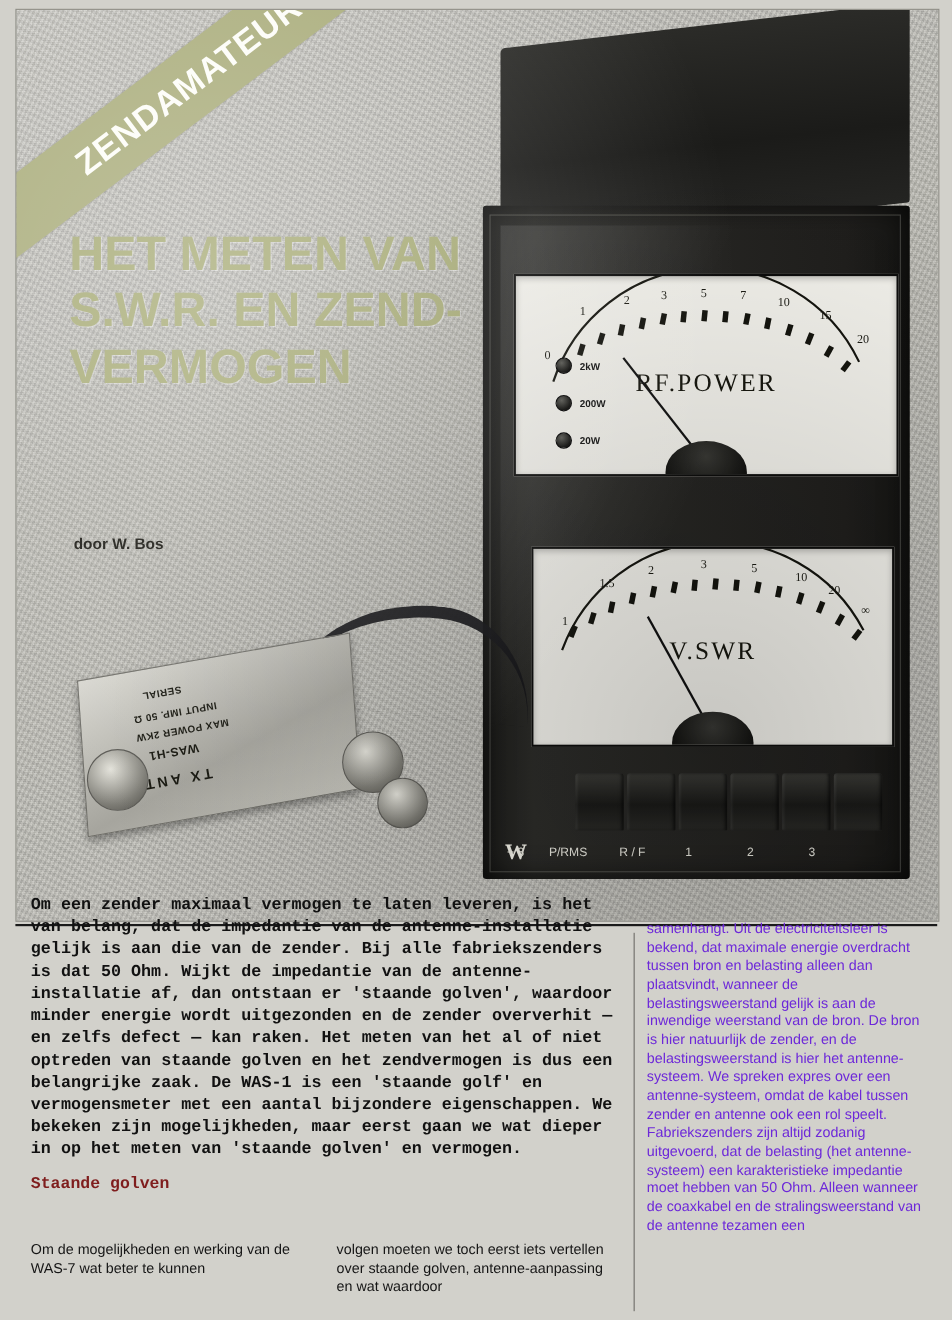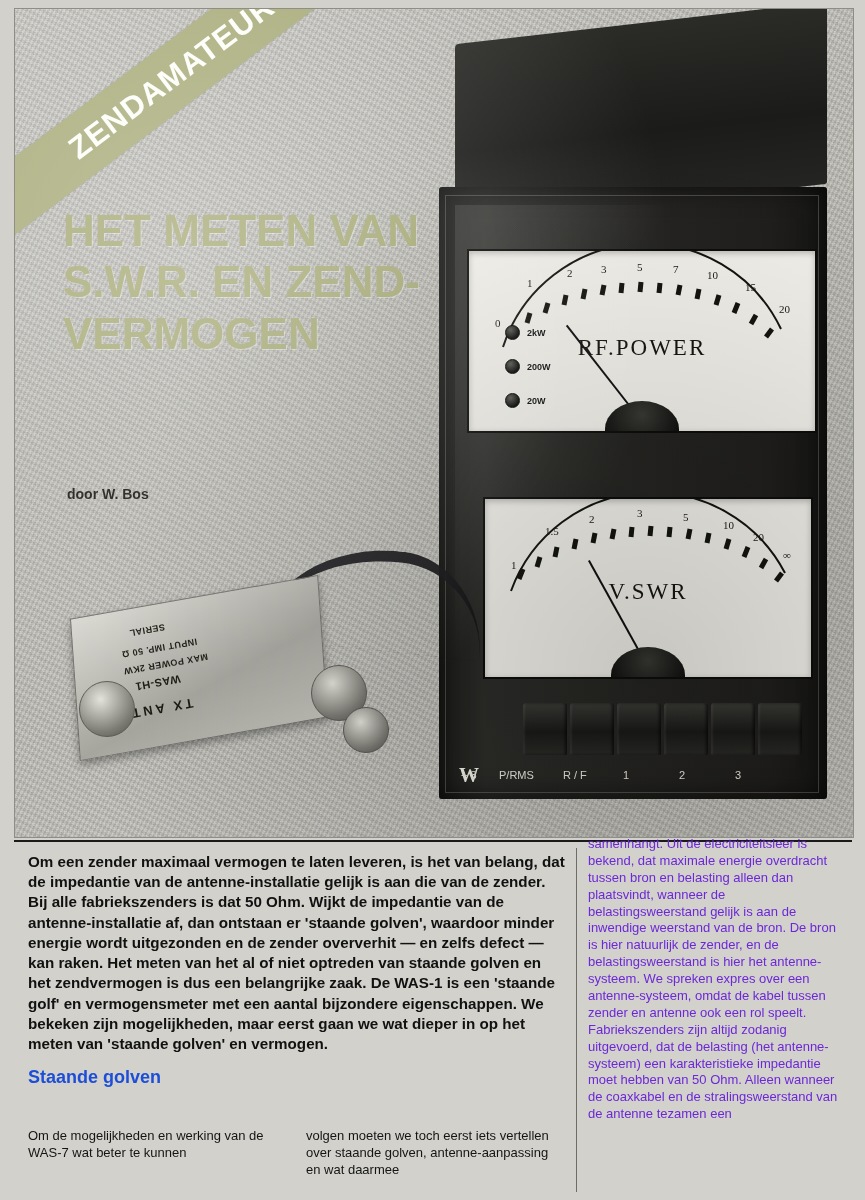--- a/index.html
+++ b/index.html
@@ -253,31 +253,32 @@
     width: 220px; height: 90px;
     border-top: 11px solid #17171a;
     border-radius: 60% 40% 0 0 / 100% 100% 0 0;
     transform: rotate(6deg);
     opacity: .95;
   }
 
   
   .intro {
     position: absolute;
-    left: 28px; top: 852px;
+    left: 28px; top: 812px;
     width: 540px;
     font-size: 15.2px;
     font-weight: bold;
     line-height: 1.33;
     color: #111;
+    font-family: Liberation Mono, monospace;
   }
   .subhead {
     font-weight: bold;
-    font-size: 18px;
-    color: #1d4ed8;
+    font-size: 15px;
+    color: #7f1d1d;
     margin-top: 12px;
   }
   .col-left-lower {
     position: absolute;
     left: 28px; top: 1128px;
     width: 262px;
     font-size: 13px;
     line-height: 1.30;
     color: #151515;
   }
@@ -462,20 +463,20 @@
   <div class="intro">
     <div>Om een zender maximaal vermogen te laten leveren, is het van belang, dat de impedantie van de antenne-installatie gelijk is aan die van de zender. Bij alle fabriekszenders is dat 50 Ohm. Wijkt de impedantie van de antenne-installatie af, dan ontstaan er 'staande golven', waardoor minder energie wordt uitgezonden en de zender oververhit — en zelfs defect — kan raken. Het meten van het al of niet optreden van staande golven en het zendvermogen is dus een belangrijke zaak. De WAS-1 is een 'staande golf' en vermogensmeter met een aantal bijzondere eigenschappen. We bekeken zijn mogelijkheden, maar eerst gaan we wat dieper in op het meten van 'staande golven' en vermogen.</div>
     <div class="subhead">Staande golven</div>
   </div>
 
   <div class="col-left-lower">
     <p>Om de mogelijkheden en werking van de WAS-7 wat beter te kunnen</p>
   </div>
 
   <div class="col-mid">
-    <p>volgen moeten we toch eerst iets vertellen over staande golven, antenne-aanpassing en wat daarmee</p>
+    <p>volgen moeten we toch eerst iets vertellen over staande golven, antenne-aanpassing en wat waardoor</p>
   </div>
 
   <div class="col-right">
     <p>samenhangt. Uit de electriciteitsleer is bekend, dat maximale energie overdracht tussen bron en belasting alleen dan plaatsvindt, wanneer de belastingsweerstand gelijk is aan de inwendige weerstand van de bron. De bron is hier natuurlijk de zender, en de belastingsweerstand is hier het antenne-systeem. We spreken expres over een antenne-systeem, omdat de kabel tussen zender en antenne ook een rol speelt. Fabriekszenders zijn altijd zodanig uitgevoerd, dat de belasting (het antenne-systeem) een karakteristieke impedantie moet hebben van 50 Ohm. Alleen wanneer de coaxkabel en de stralingsweerstand van de antenne tezamen een</p>
   </div>
 
 </div>
 
 </body></html>

